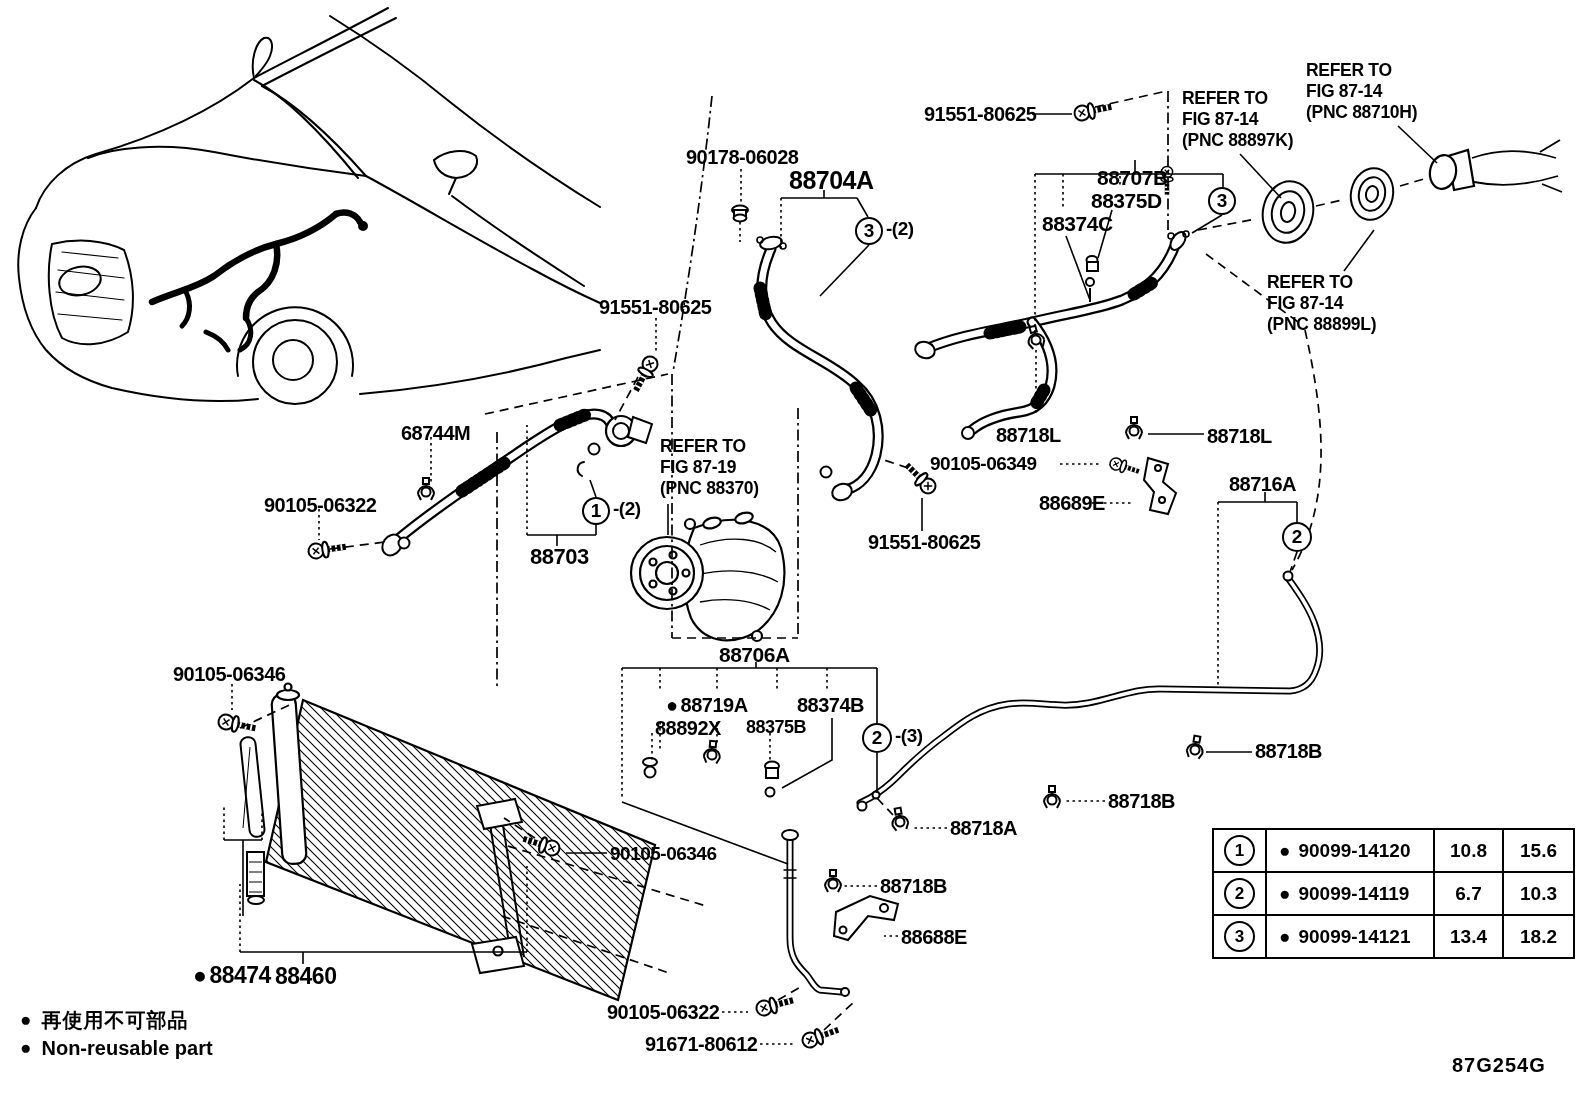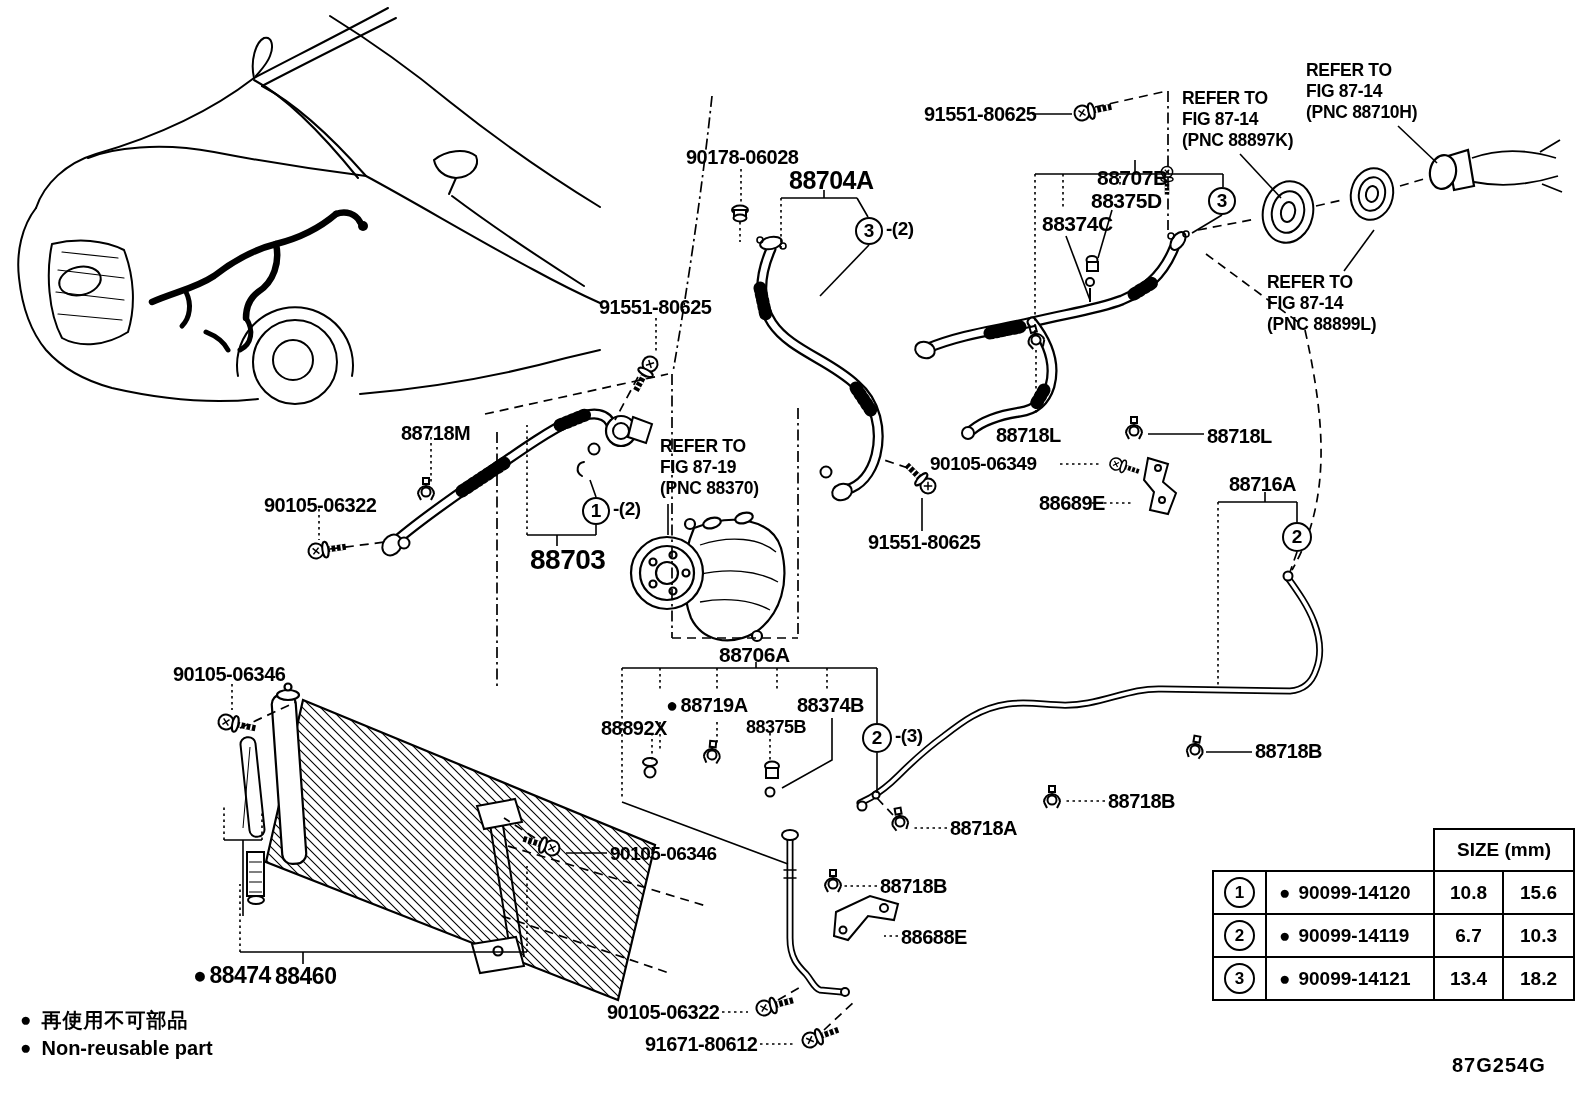--- a/index.html
+++ b/index.html
@@ -331,33 +331,33 @@
 </svg>
 
 <div id="labels">
       <div class="plabel" style="left: 924px; top: 104px; font-size: 20px;"><span>91551-80625</span></div>
       <div class="plabel" style="left: 686px; top: 147px; font-size: 20px;"><span>90178-06028</span></div>
       <div class="plabel" style="left: 789px; top: 167px; font-size: 25px;"><span>88704A</span></div>
       <div class="plabel" style="left: 1097px; top: 139px; font-size: 21px; margin-top: 28px;"><span>88707B</span></div>
       <div class="plabel" style="left: 1091px; top: 190px; font-size: 21px;"><span>88375D</span></div>
       <div class="plabel" style="left: 1042px; top: 213px; font-size: 21px;"><span>88374C</span></div>
       <div class="plabel" style="left: 599px; top: 297px; font-size: 20px;"><span>91551-80625</span></div>
-      <div class="plabel" style="left: 401px; top: 423px; font-size: 20px;"><span>88718M</span></div>
+      <div class="plabel" style="left: 401px; top: 423px; font-size: 20px;"><span>68744M</span></div>
       <div class="plabel" style="left: 264px; top: 495px; font-size: 20px;"><span>90105-06322</span></div>
-      <div class="plabel" style="left: 530px; top: 545px; font-size: 28px;"><span>88703</span></div>
+      <div class="plabel" style="left: 530px; top: 545px; font-size: 22px;"><span>88703</span></div>
       <div class="plabel" style="left: 868px; top: 532px; font-size: 20px;"><span>91551-80625</span></div>
       <div class="plabel" style="left: 996px; top: 425px; font-size: 20px;"><span>88718L</span></div>
       <div class="plabel" style="left: 1207px; top: 426px; font-size: 20px;"><span>88718L</span></div>
       <div class="plabel" style="left: 930px; top: 454px; font-size: 19px;"><span>90105-06349</span></div>
       <div class="plabel" style="left: 1039px; top: 493px; font-size: 20px;"><span>88689E</span></div>
       <div class="plabel" style="left: 1229px; top: 474px; font-size: 20px;"><span>88716A</span></div>
       <div class="plabel" style="left: 719px; top: 644px; font-size: 21px;"><span>88706A</span></div>
       <div class="plabel" style="left: 666px; top: 695px; font-size: 20px;"><span class="dot">●</span><span>88719A</span></div>
       <div class="plabel" style="left: 797px; top: 695px; font-size: 20px;"><span>88374B</span></div>
-      <div class="plabel" style="left: 601px; top: 718px; font-size: 20px;"><span>88892X</span></div>
+      <div class="plabel" style="left: 655px; top: 718px; font-size: 20px;"><span>88892X</span></div>
       <div class="plabel" style="left: 746px; top: 718px; font-size: 18px;"><span>88375B</span></div>
       <div class="plabel" style="left: 950px; top: 818px; font-size: 20px;"><span>88718A</span></div>
       <div class="plabel" style="left: 1255px; top: 741px; font-size: 20px;"><span>88718B</span></div>
       <div class="plabel" style="left: 1108px; top: 791px; font-size: 20px;"><span>88718B</span></div>
       <div class="plabel" style="left: 880px; top: 876px; font-size: 20px;"><span>88718B</span></div>
       <div class="plabel" style="left: 901px; top: 927px; font-size: 20px;"><span>88688E</span></div>
       <div class="plabel" style="left: 610px; top: 844px; font-size: 19px;"><span>90105-06346</span></div>
       <div class="plabel" style="left: 607px; top: 1002px; font-size: 20px;"><span>90105-06322</span></div>
       <div class="plabel" style="left: 645px; top: 1034px; font-size: 20px;"><span>91671-80612</span></div>
       <div class="plabel" style="left: 173px; top: 664px; font-size: 20px;"><span>90105-06346</span></div>
@@ -394,24 +394,20 @@
     </div>
 
 <table id="size-table">
   <colgroup>
         <col style="width:53px">
         <col style="width:168px">
         <col style="width:69px">
         <col style="width:71px">
       </colgroup>
   <tbody>
-        <tr class="hdr">
-    <td colspan="2" class="ghost"></td>
-    <td colspan="2">SIZE (mm)</td>
-  </tr>
   </tbody>
       <tbody id="size-rows">
         <tr>
           <td><span class="tcall">1</span></td>
           <td class="c-part"><span class="dot">●</span><span>90099-14120</span></td>
           <td>10.8</td>
           <td>15.6</td>
         </tr>
         <tr>
           <td><span class="tcall">2</span></td>

